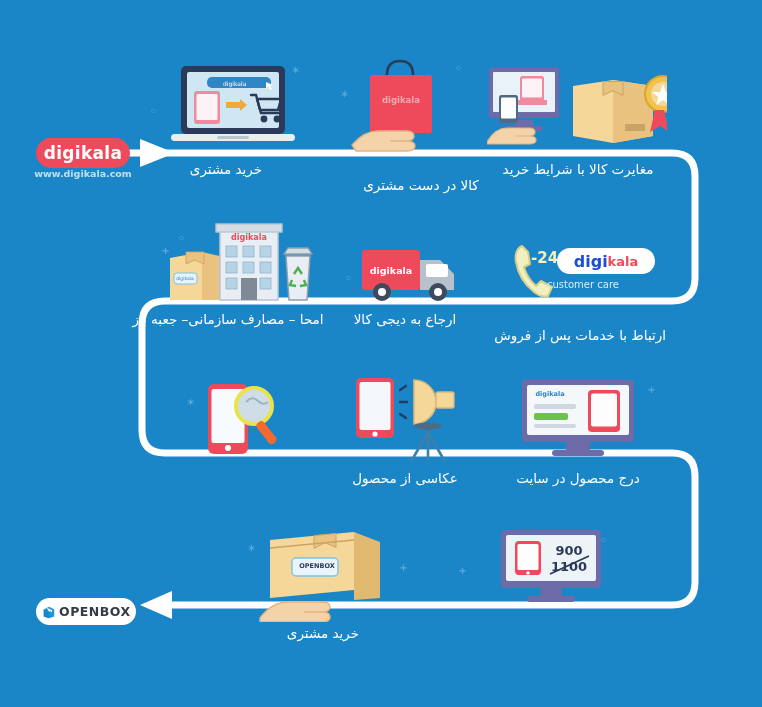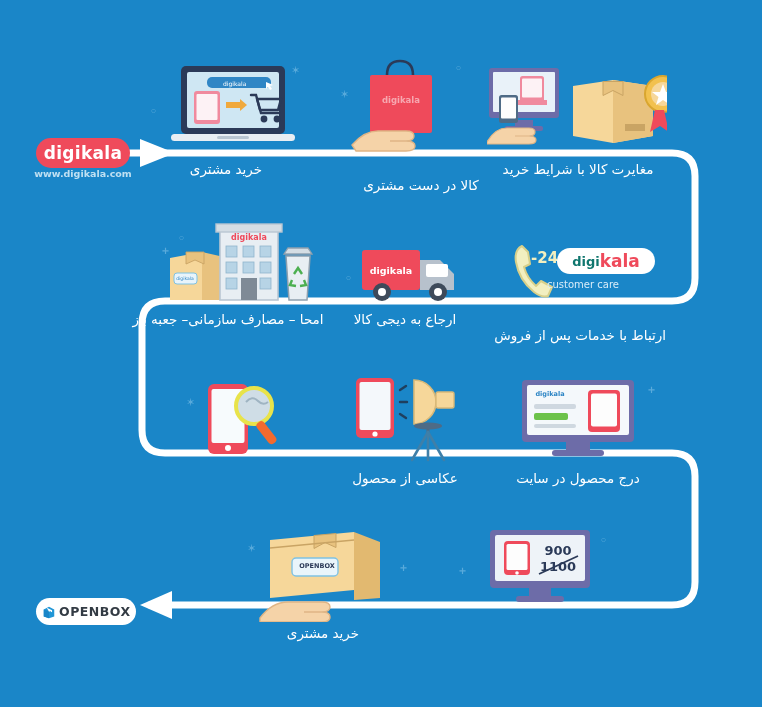--- a/index.html
+++ b/index.html
@@ -53,22 +53,22 @@
   .pill-openbox .ob-txt{
     color:#333b44;font-size:12.5px;font-weight:bold;letter-spacing:.5px;
   }
   .ob-box{width:14px;height:14px;margin-right:3px;}
   
   .cc-pill{
     position:absolute;left:557px;top:248px;
     width:98px;height:26px;background:#ffffff;border-radius:13px;
     display:flex;align-items:center;justify-content:center;
   }
-  .cc-pill .d1{color:#0f766e;font-size:13px;font-weight:bold;}
-  .cc-pill .d2{color:#ef4a5b;font-size:17px;font-weight:bold;}
+  .cc-pill .d1{color:#1d4ed8;font-size:16px;font-weight:bold;}
+  .cc-pill .d2{color:#ef4a5b;font-size:13px;font-weight:bold;}
   .cc-sub{
     position:absolute;left:547px;top:279px;width:118px;text-align:left;
     color:#d8ecf8;font-size:10px;
   }
   .cc-24{
     position:absolute;left:531px;top:249px;
     color:#f2efc0;font-size:15px;font-weight:bold;
   }
   
   .scene{position:absolute;}
@@ -273,21 +273,21 @@
       <rect x="8" y="6" width="40" height="70" rx="6" fill="#ef4a5b"></rect>
       <rect x="11.5" y="11" width="33" height="54" rx="2" fill="#f7fbfd"></rect>
       <circle cx="28" cy="70" r="3" fill="#ffffff"></circle>
       <circle cx="54" cy="28" r="18" fill="#cfdde6" stroke="#e8e34a" stroke-width="4"></circle>
       <path d="M46 24 q6 -7 12 -1 q5 5 10 1" fill="none" stroke="#9fb4c2" stroke-width="2"></path>
       <rect x="62" y="42" width="9" height="26" rx="4" transform="rotate(-38 66 55)" fill="#f26a2e"></rect>
     </svg>
   </div>
   <div class="deco" style="left:186px;top:396px;">✶</div>
 
-  <div class="scene" style="left:486px;top:528px;text-decoration:underline;">
+  <div class="scene" style="left:497px;top:528px;text-decoration:underline;">
     <svg width="110" height="80" viewBox="0 0 110 80">
       <rect x="4" y="2" width="100" height="58" rx="4" fill="#6d6ca8"></rect>
       <rect x="9" y="7" width="90" height="46" rx="2" fill="#eef3f8"></rect>
       <rect x="18" y="13" width="26" height="34" rx="4" fill="#ef4a5b"></rect>
       <rect x="20.5" y="16" width="21" height="26" rx="1.5" fill="#fdfdfd"></rect>
       <circle cx="31" cy="45" r="1.8" fill="#ffffff"></circle>
       <text x="72" y="27" text-anchor="middle" font-family="DejaVu Sans" font-size="13" font-weight="bold" fill="#2b3a58">900</text>
       <text x="72" y="43" text-anchor="middle" font-family="DejaVu Sans" font-size="13" font-weight="bold" fill="#2b3a58">1100</text>
       <path d="M53 46 L92 28" stroke="#2b3a58" stroke-width="1.8"></path>
       <rect x="43" y="60" width="22" height="8" fill="#6d6ca8"></rect>

